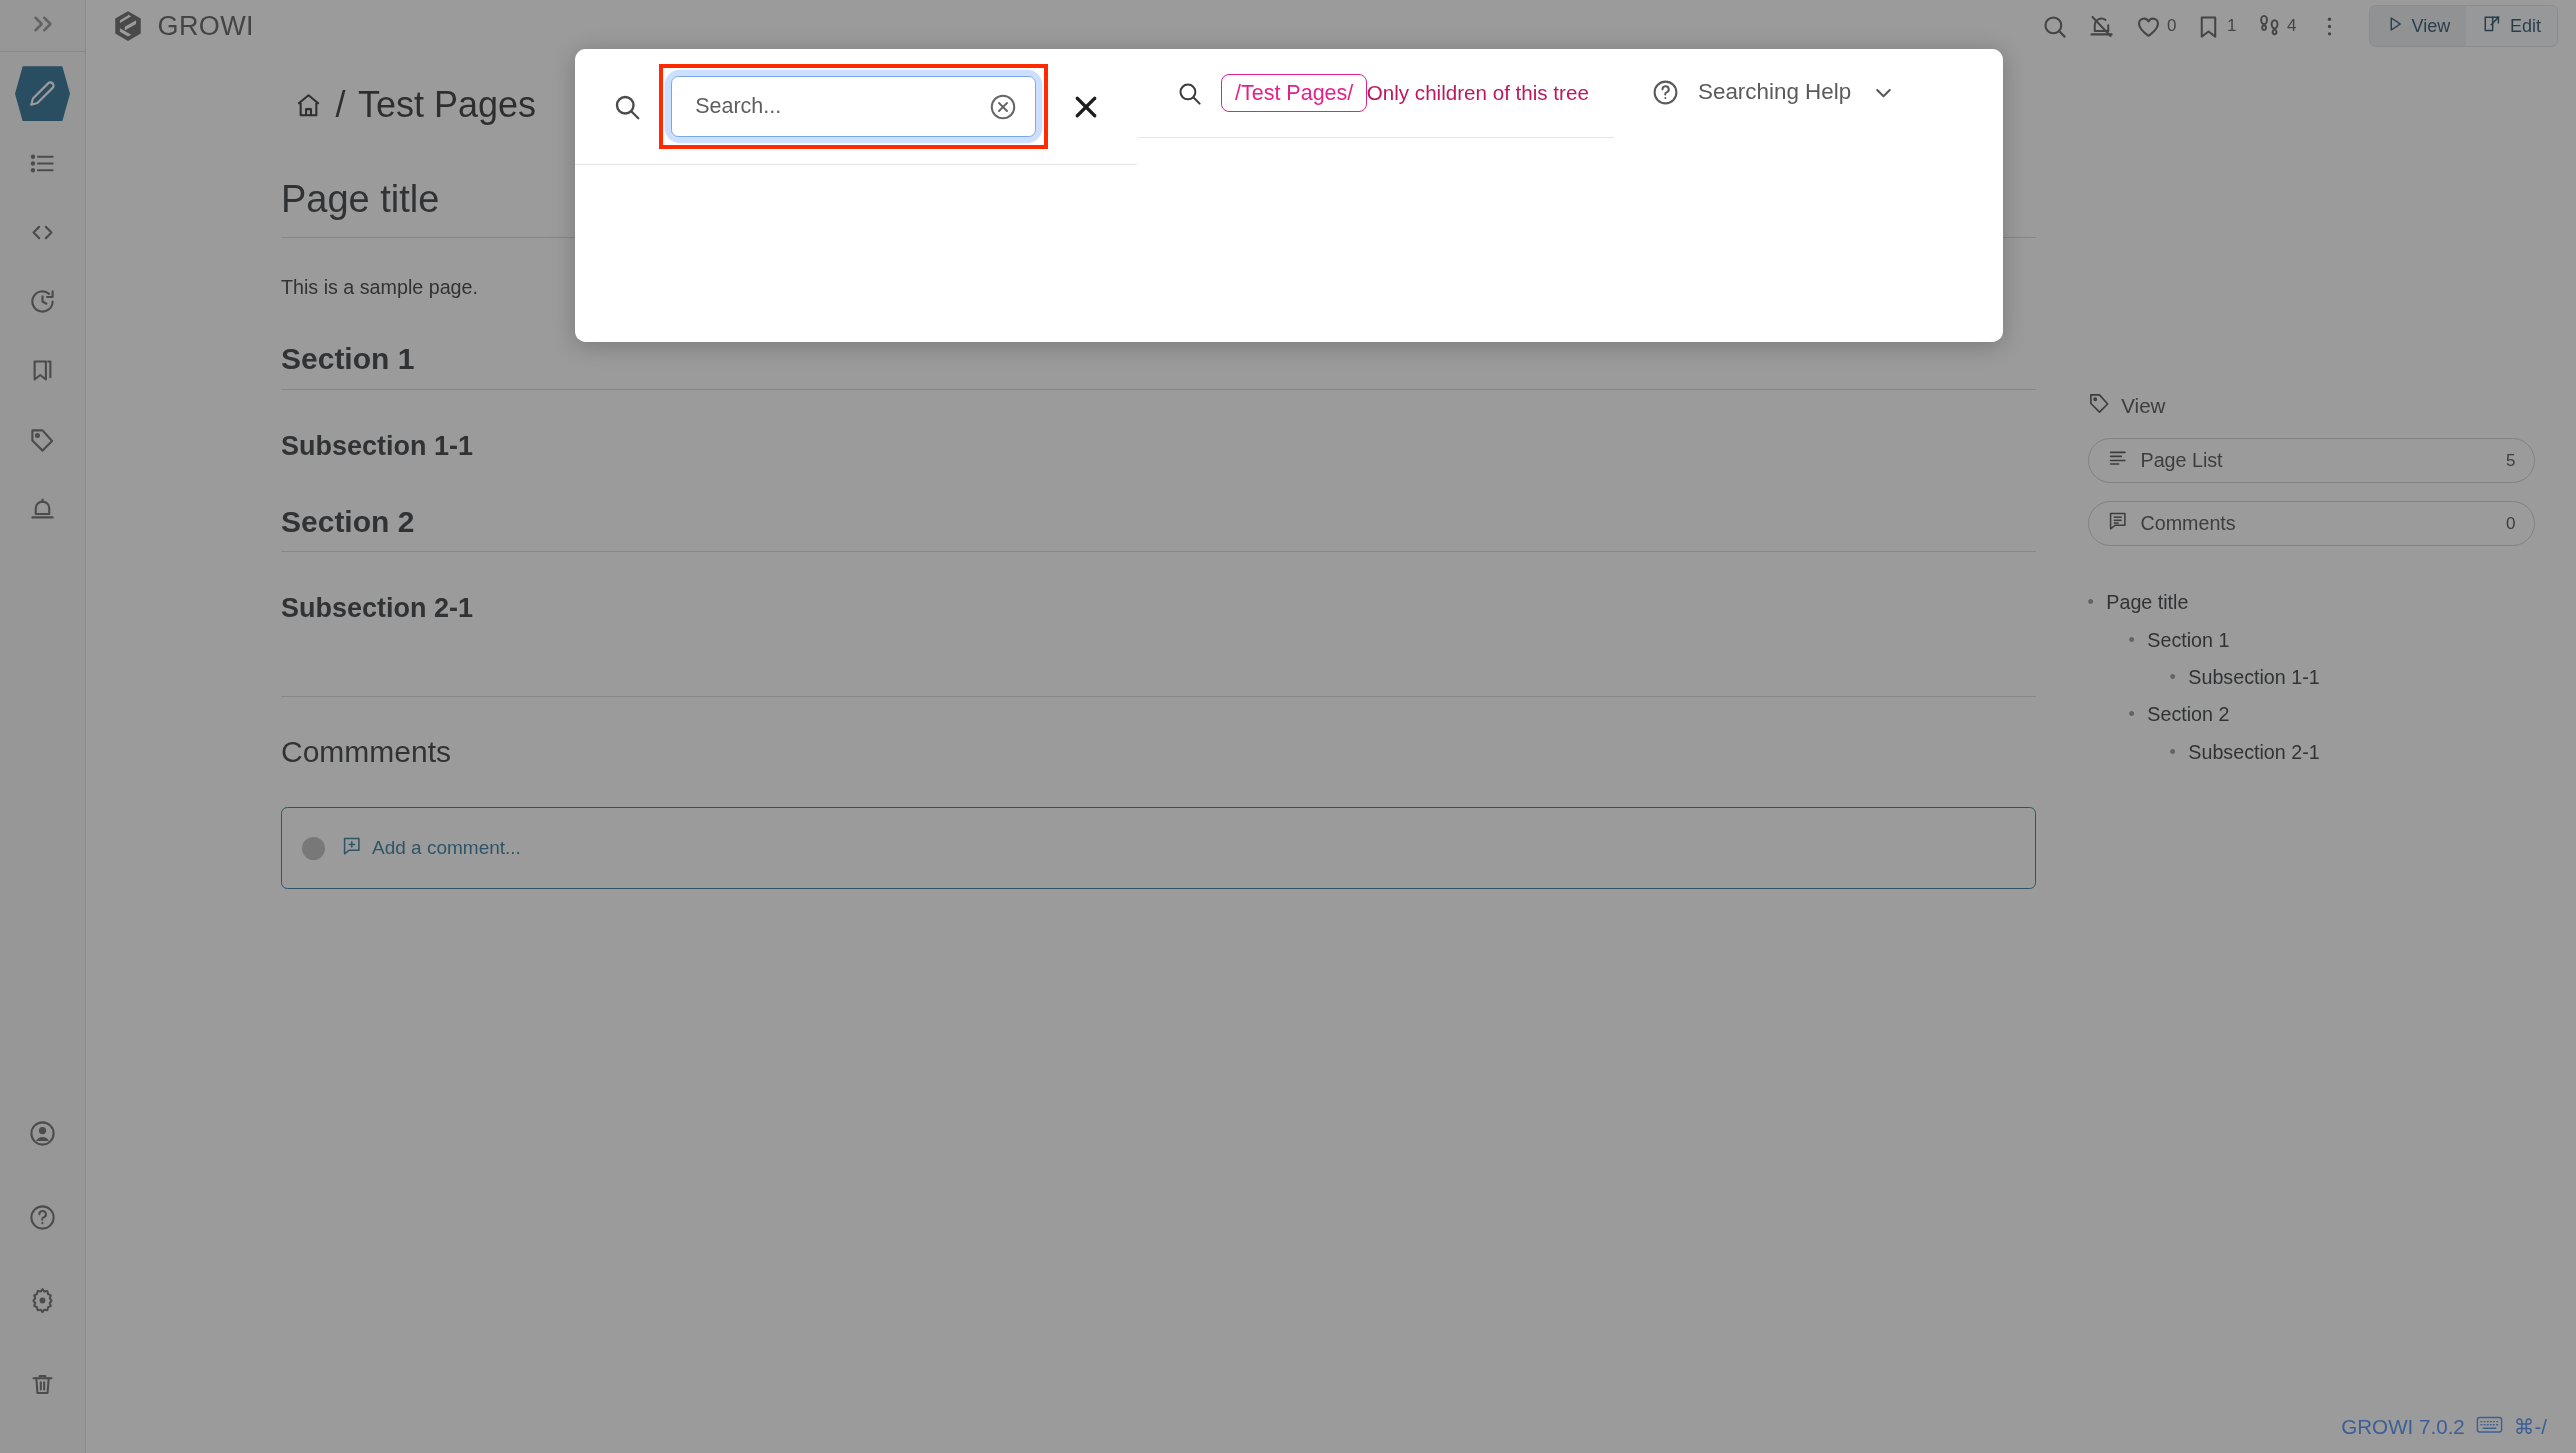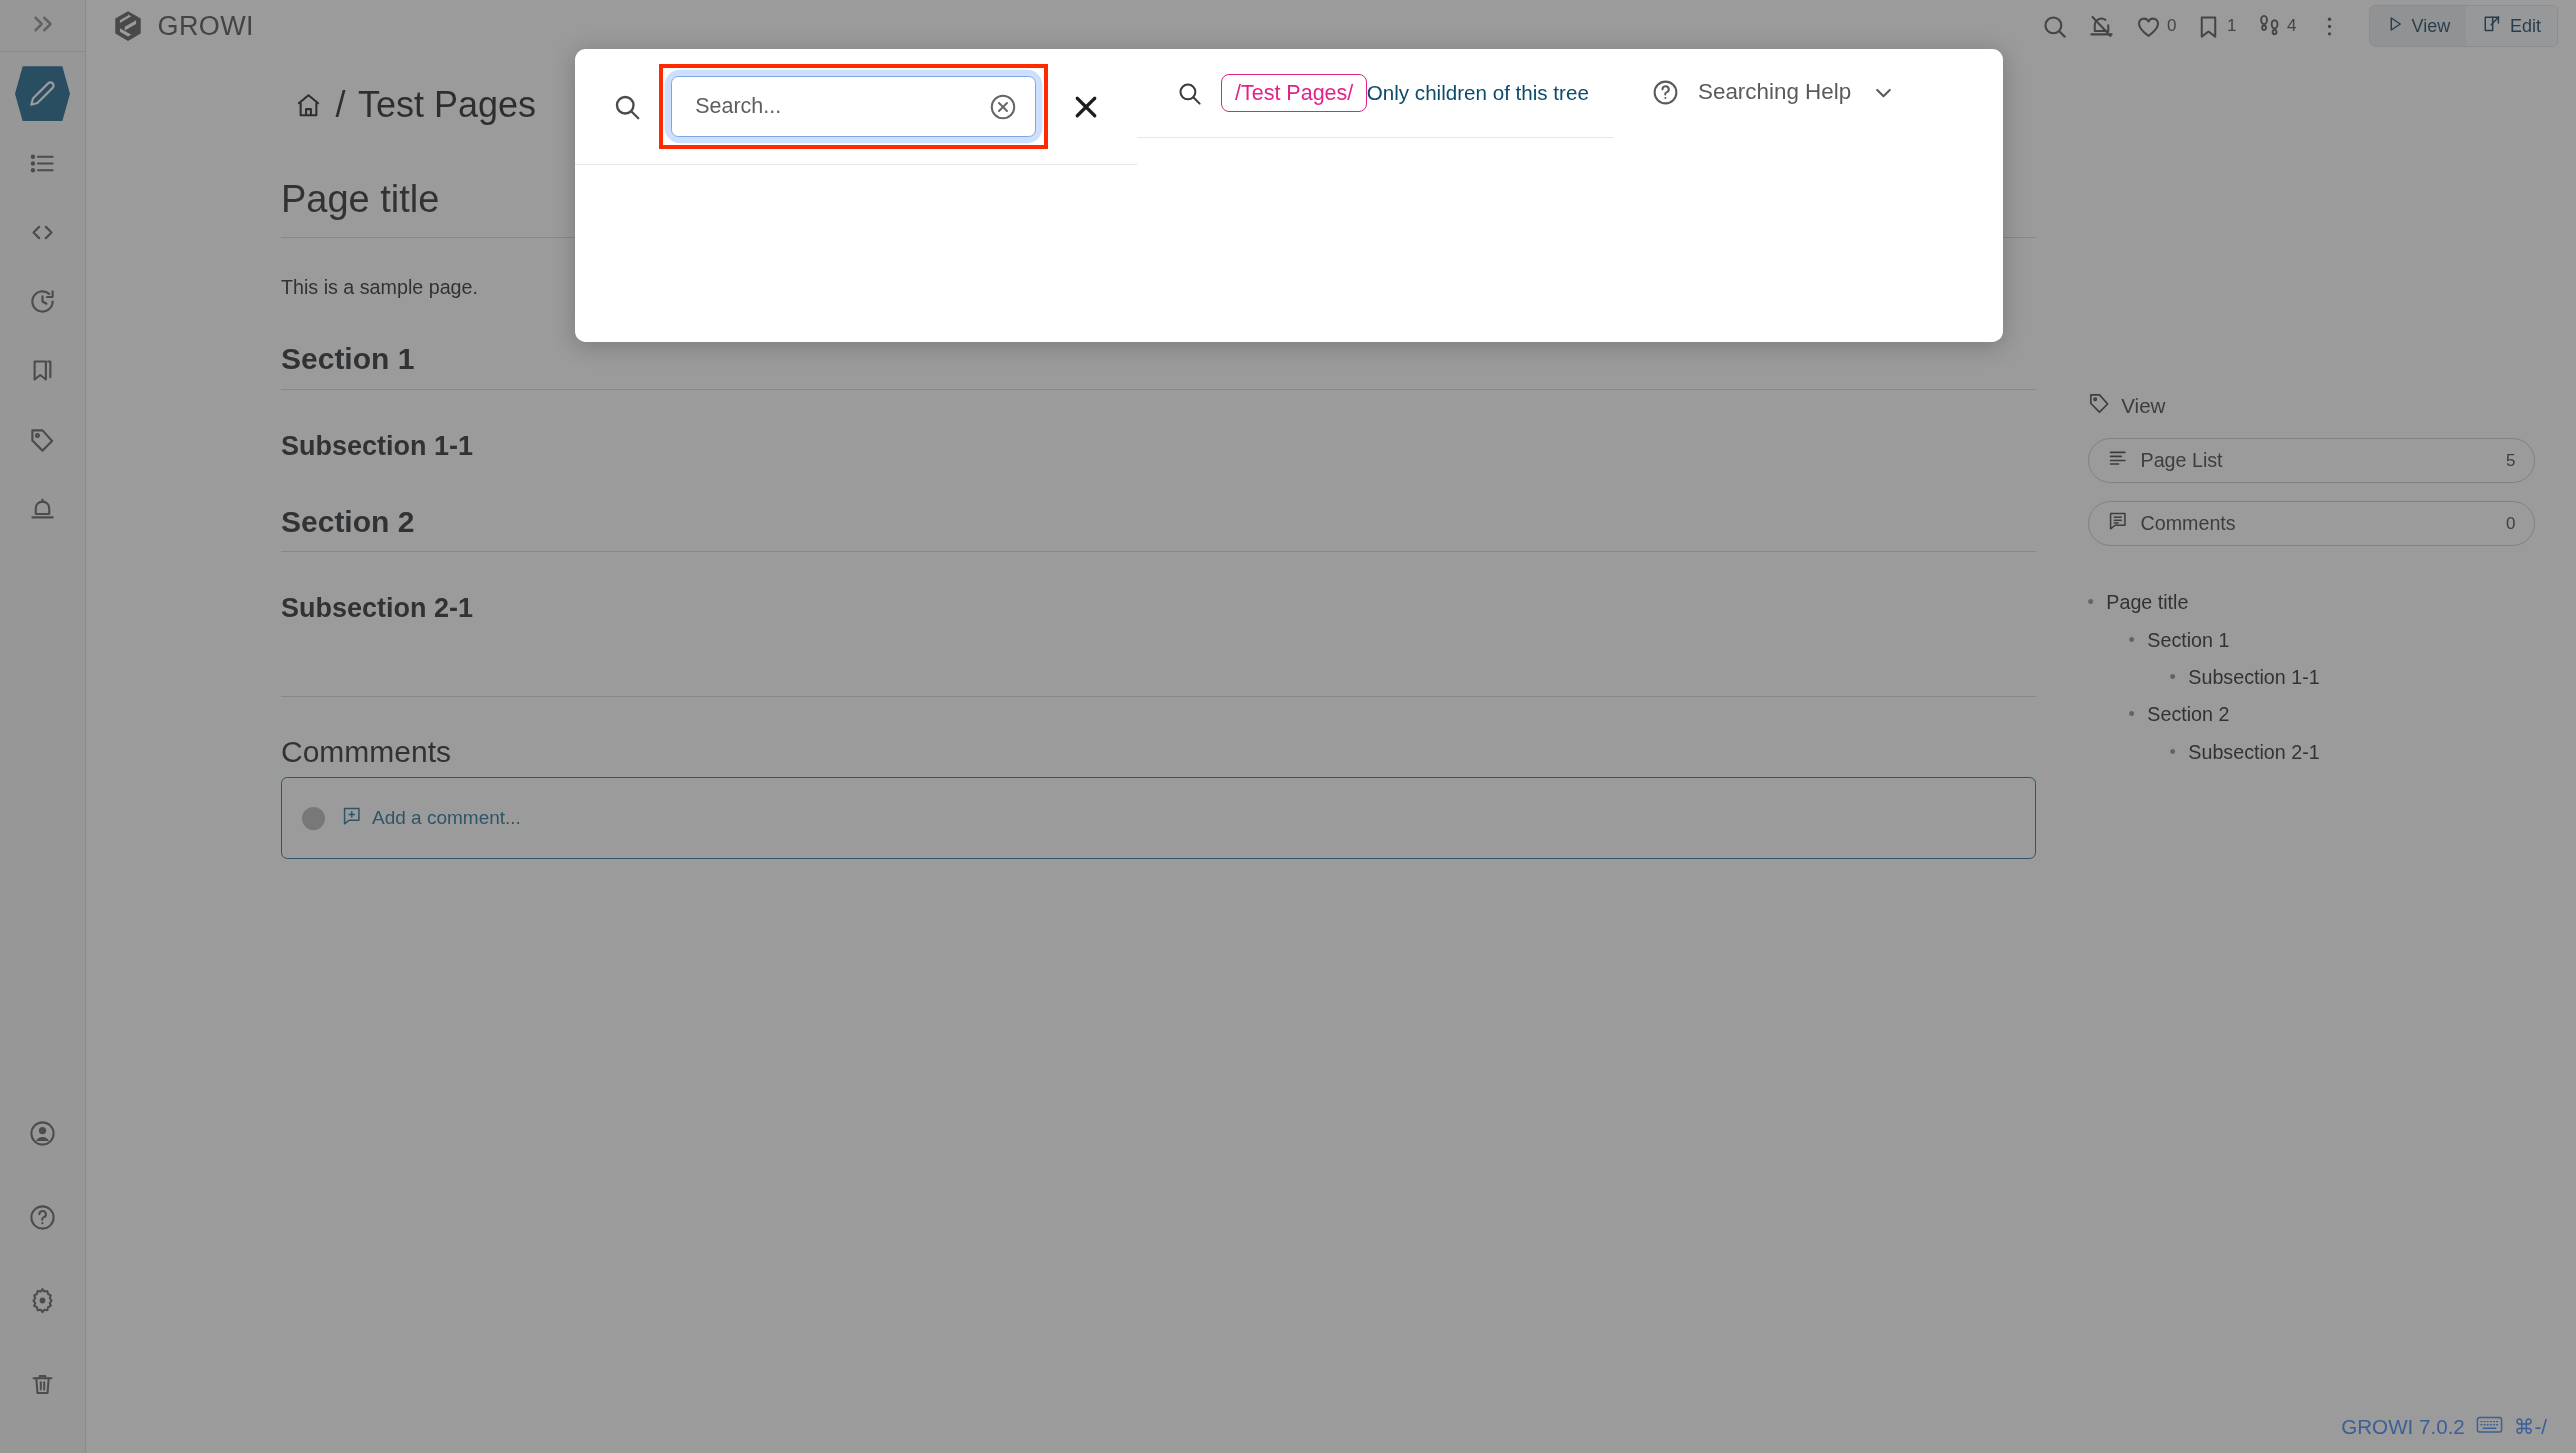--- a/index.html
+++ b/index.html
@@ -99,21 +99,21 @@
     width: 1755px;
   }
   .doc h3 { font-size: 27px; font-weight: 700; color: #212529; margin-top: 41px; }
   .doc .tail-rule { width: 1755px; border-top: 0.9px solid #d6d6d6; margin-top: 72px; }
 
   .comments-sec { padding: 0 0 13px 195px; margin-top: 38px; }
   .comments-sec h2.cm {
     font-size: 30px; font-weight: 400; color: #212529; border: 0; padding: 0;
   }
   .comment-box {
-    margin-top: 8px; width: 1755px; height: 82px;
+    margin-top: 38px; width: 1755px; height: 82px;
     border: 0.9px solid #1b6d92; border-radius: 6.3px;
     display: flex; align-items: center; padding: 0 19.7px; gap: 16px;
   }
   .avatar-dot {
     width: 23px; height: 23px; border-radius: 50%;
     background: #b7b7b7; position: relative; flex: 0 0 23px;
   }
   .add-comment { display: flex; align-items: center; gap: 9.8px; color: #1b6d92; font-size: 19px; }
 
   
@@ -200,21 +200,21 @@
     height: 89px; display: flex; align-items: center;
     padding: 0 25px 0 27px; border-bottom: 0.9px solid #e6e6e6;
   }
   .m-row2 .m-search-ic2 { width: 50px; display: flex; align-items: center; justify-content: center; color: #3b3b3b; }
   .scope-badge {
     margin-left: 7.2px;
     border: 1.8px solid #E2218A; color: #E2218A;
     border-radius: 8px; padding: 5.4px 12.5px; font-size: 21.5px;
     line-height: 1.15;
   }
-  .scope-note { margin-left: auto; color: #0c4a6e; font-size: 20.6px; }
+  .scope-note { margin-left: auto; color: #be185d; font-size: 20.6px; }
 
   .m-row3 {
     height: 86px; display: flex; align-items: center;
     padding: 0 27px;
   }
   .m-row3 .q-ic { width: 50px; display: flex; align-items: center; justify-content: center; color: #5a5a5a; }
   .help-label { margin-left: 7.2px; color: #5a5a5a; font-size: 22.4px; }
   .chev { margin-left: 19.7px; color: #5a5a5a; display: flex; }
 </style>
 </head>

